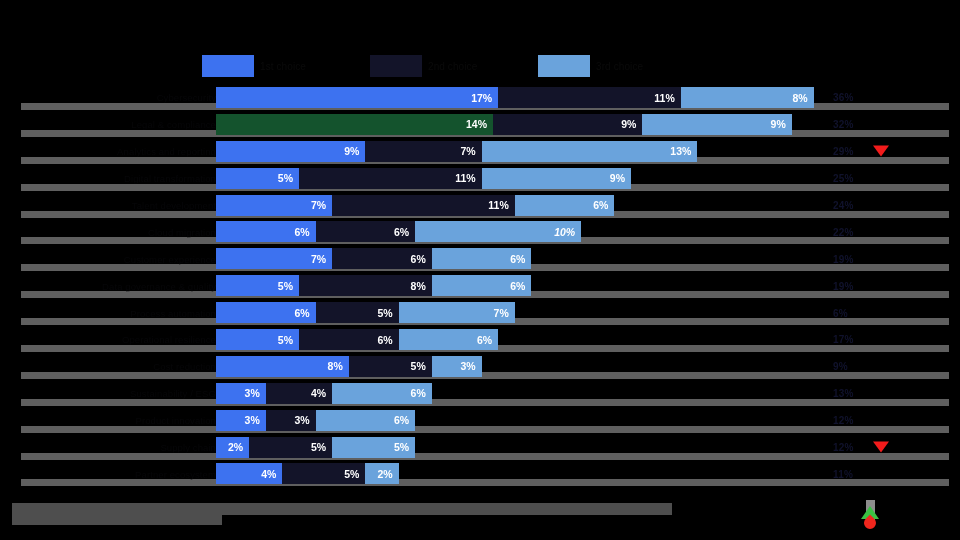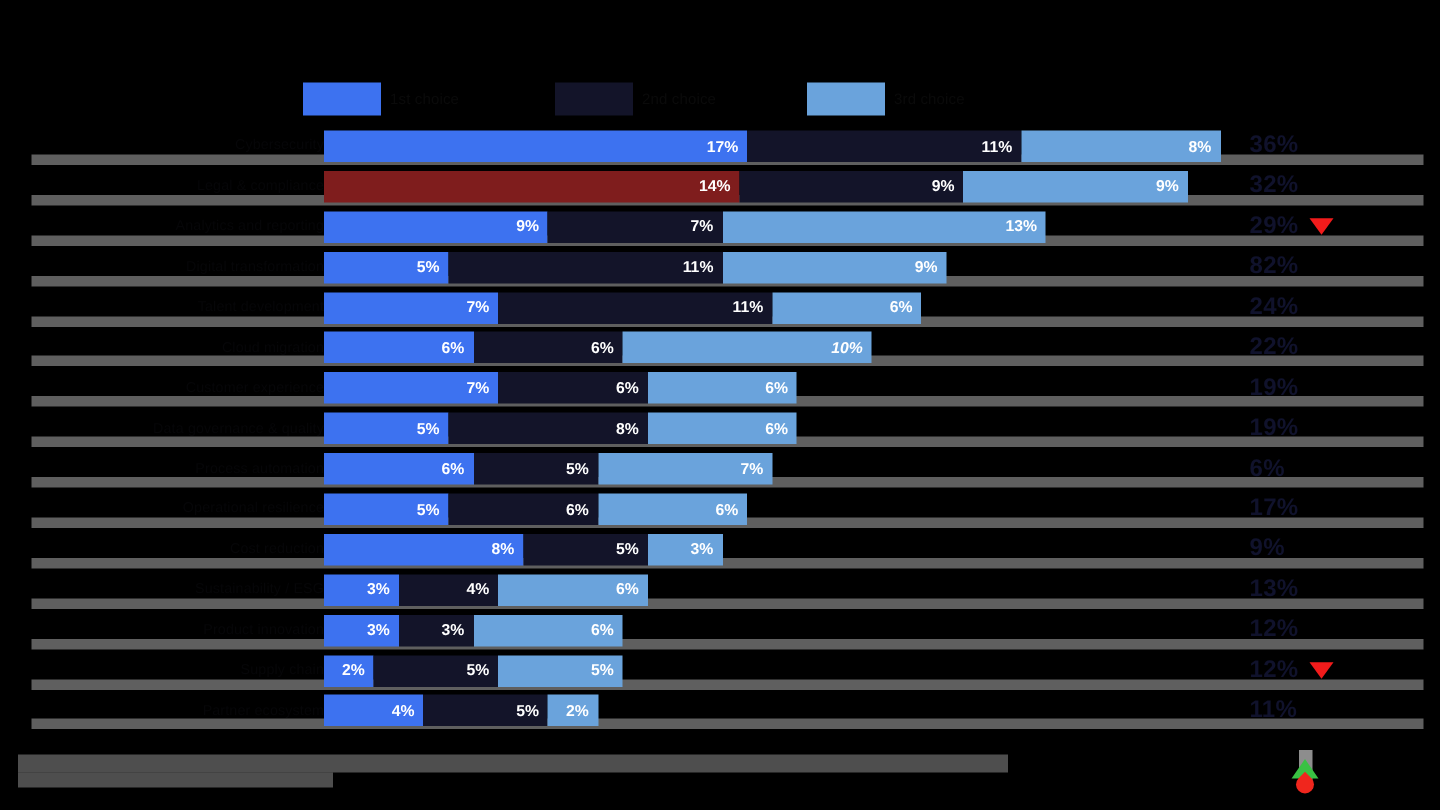--- a/index.html
+++ b/index.html
@@ -15,21 +15,21 @@
   
   .plot{position:absolute;left:13px;top:84px;width:960px;height:404px;}
   .row{position:relative;height:26.9px;}
   .cat{position:absolute;right:757px;top:50%;transform:translateY(-50%);
        width:210px;text-align:right;font-size:9.5px;color:#060608;white-space:nowrap;
        overflow:hidden;text-overflow:ellipsis;letter-spacing:.1px;}
   .bars{position:absolute;left:203px;top:3px;height:21px;display:flex;}
   .seg{height:21px;display:flex;align-items:center;justify-content:flex-end;
        padding-right:6px;box-sizing:border-box;font-size:10.5px;font-weight:bold;color:#fff;}
   .total{position:absolute;left:820px;top:50%;transform:translateY(-50%);
-         font-size:16px;font-weight:bold;color:#10122c;letter-spacing:.2px;}
+         font-size:10px;font-weight:bold;color:#10122c;letter-spacing:.2px;}
   .marker{position:absolute;left:860px;top:50%;transform:translateY(-50%);
           width:0;height:0;border-left:8px solid transparent;border-right:8px solid transparent;
           border-top:11px solid #f21b1b;}
   .gridline{position:absolute;left:8px;right:24px;height:7px;background:#9a9a9a;opacity:.62;}
 
   
   .foot{position:absolute;left:12px;top:503px;width:660px;height:22px;}
   .foot-l{display:block;font-size:8.5px;color:#6f6f6f;line-height:11px;white-space:nowrap;overflow:hidden;}
   .foot-bg{position:absolute;left:0;top:0;width:660px;height:12px;background:#8e8e8e;opacity:.55;}
   .foot-bg2{position:absolute;left:0;top:12px;width:210px;height:10px;background:#8e8e8e;opacity:.55;}
@@ -71,21 +71,21 @@
           <div class="seg" style="width: 282.2px; background: rgb(61, 114, 240);">17%</div>
           <div class="seg" style="width: 182.6px; background: rgb(19, 20, 41);">11%</div>
           <div class="seg" style="width: 132.8px; background: rgb(106, 163, 220);">8%</div>
         </div>
         <div class="total">36%</div>
       </div>
       <div class="row">
         <div class="gridline" style="top: 19px;"></div>
         <div class="cat">Legal &amp; compliance</div>
         <div class="bars">
-          <div class="seg" style="width: 277px; background: #7f1d1d;">14%</div>
+          <div class="seg" style="width: 277px; background: #14532d;">14%</div>
           <div class="seg" style="width: 149.4px; background: rgb(19, 20, 41);">9%</div>
           <div class="seg" style="width: 149.4px; background: rgb(106, 163, 220);">9%</div>
         </div>
         <div class="total">32%</div>
       </div>
       <div class="row">
         <div class="gridline" style="top: 19px;"></div>
         <div class="cat">Analytics and reporting</div>
         <div class="bars">
           <div class="seg" style="width: 149.4px; background: rgb(61, 114, 240);">9%</div>
@@ -96,21 +96,21 @@
         <div class="marker" style="border-top-color: rgb(242, 27, 27);"></div>
       </div>
       <div class="row">
         <div class="gridline" style="top: 19px;"></div>
         <div class="cat">Digital transformation</div>
         <div class="bars">
           <div class="seg" style="width: 83px; background: rgb(61, 114, 240);">5%</div>
           <div class="seg" style="width: 182.6px; background: rgb(19, 20, 41);">11%</div>
           <div class="seg" style="width: 149.4px; background: rgb(106, 163, 220);">9%</div>
         </div>
-        <div class="total">82%</div>
+        <div class="total">25%</div>
       </div>
       <div class="row">
         <div class="gridline" style="top: 19px;"></div>
         <div class="cat">Talent development</div>
         <div class="bars">
           <div class="seg" style="width: 116.2px; background: rgb(61, 114, 240);">7%</div>
           <div class="seg" style="width: 182.6px; background: rgb(19, 20, 41);">11%</div>
           <div class="seg" style="width: 99.6px; background: rgb(106, 163, 220);">6%</div>
         </div>
         <div class="total">24%</div>

